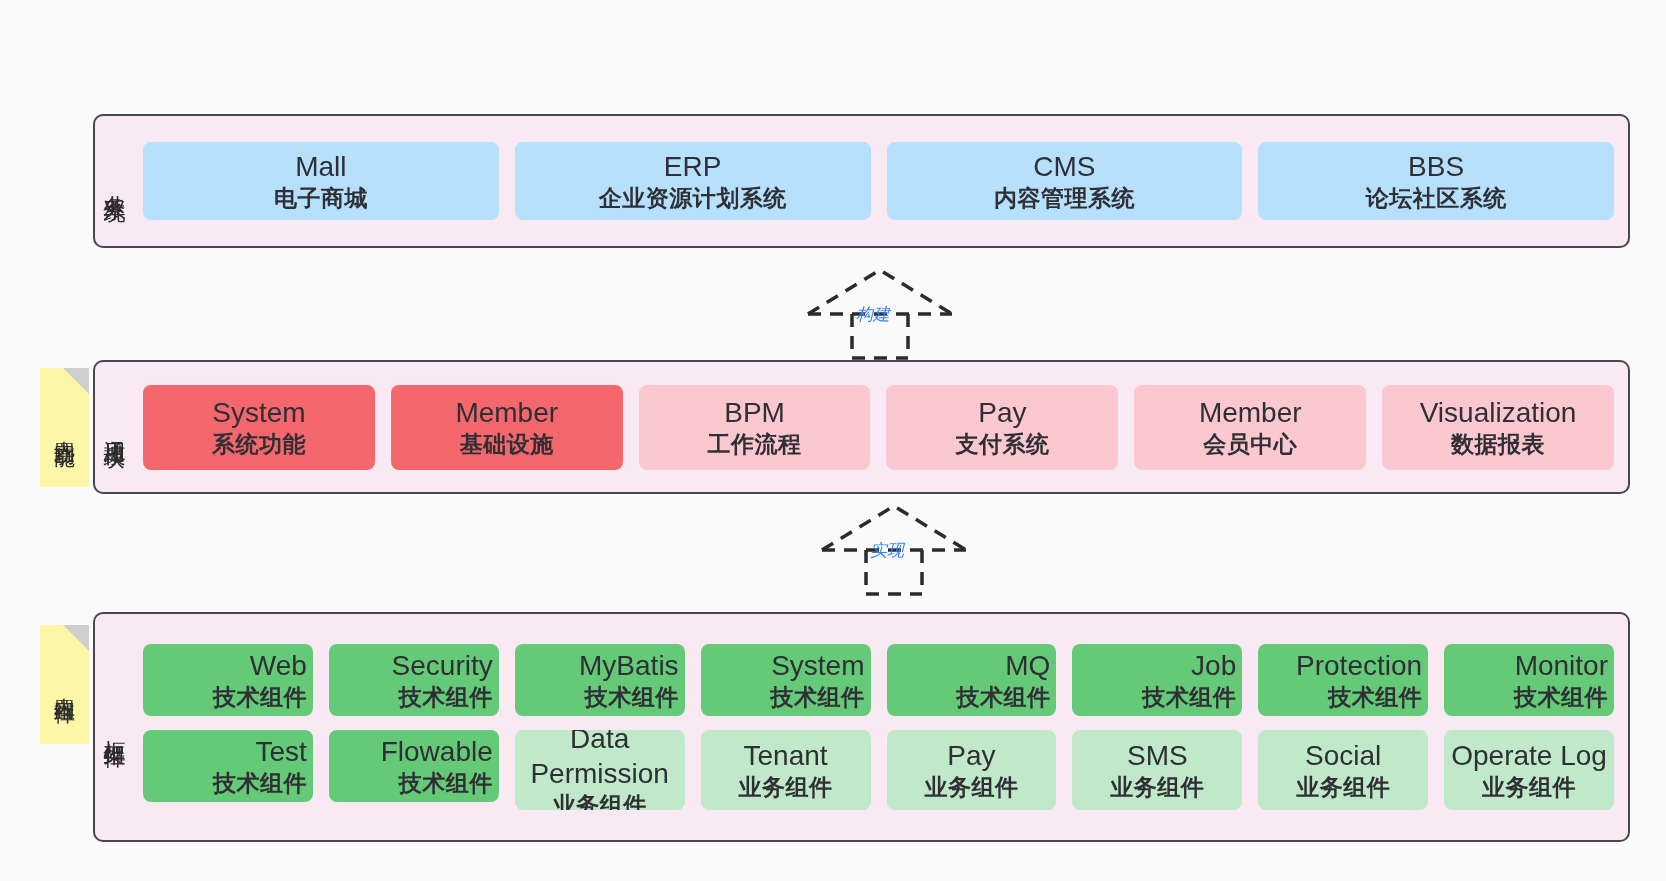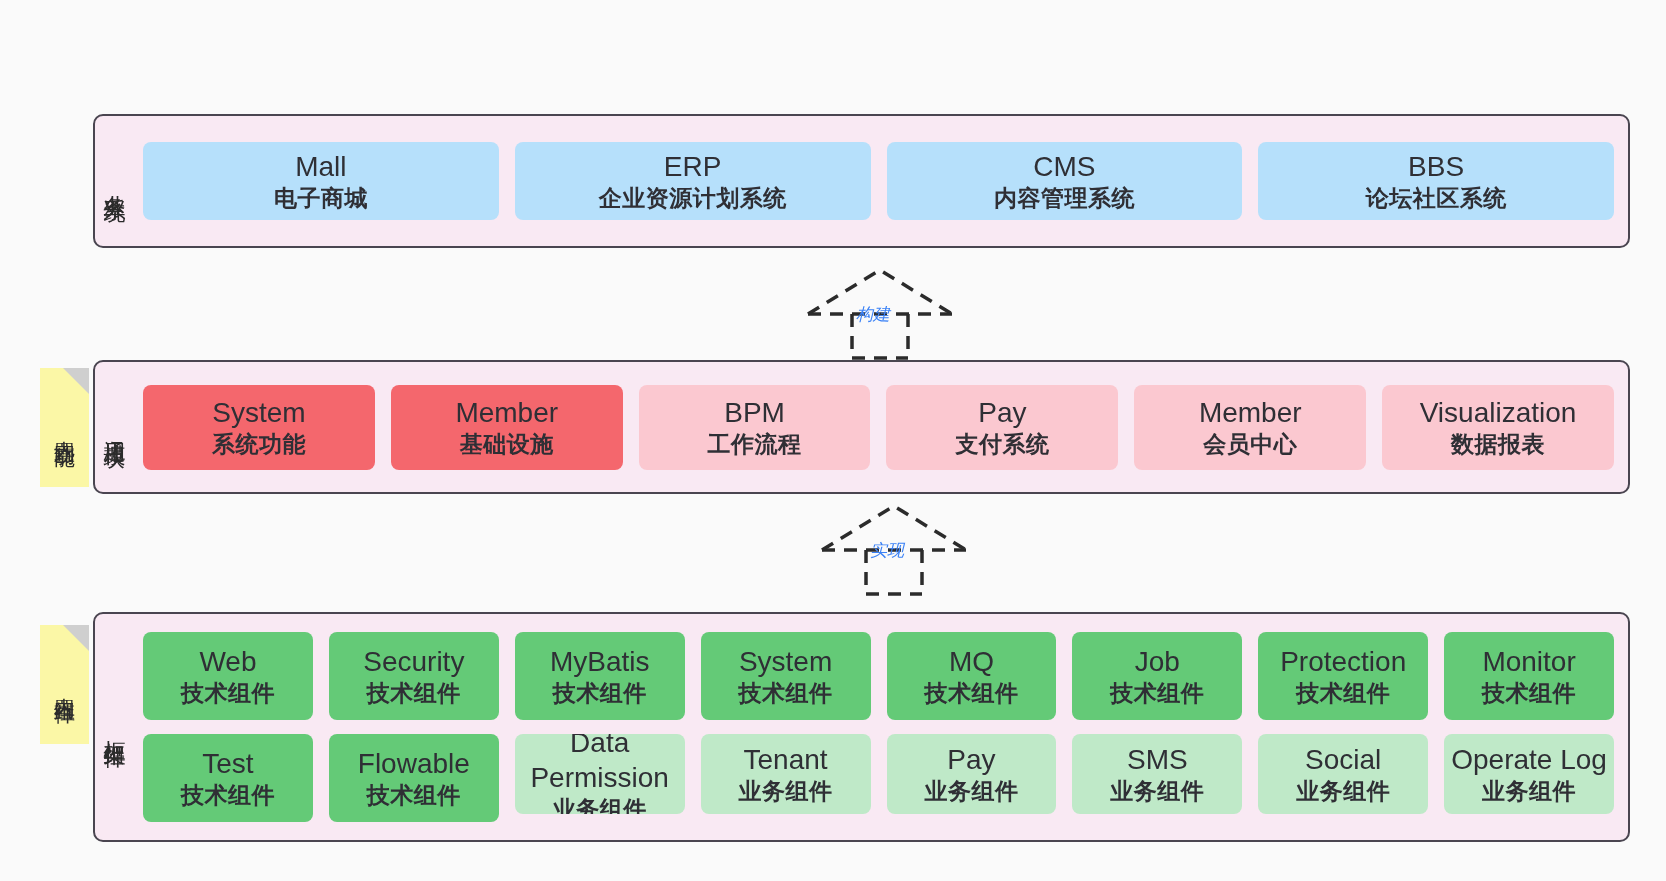--- a/index.html
+++ b/index.html
@@ -82,21 +82,21 @@
   }
   .card .cn {
     font-size: 23px;
     letter-spacing: 0.5px;
     font-weight: bold;
   }
 
   .card.blue      { background: #b6e0fb; height: 78px; }
   .card.red       { background: #f4676d; height: 85px; }
   .card.pinklight { background: #fbc8d0; height: 85px; text-align: right; }
-  .card.green     { background: #64ca77; height: 88px; }
+  .card.green     { background: #64ca77; height: 72px; align-items: flex-end; }
   .card.greenlight{ background: #bfe9c8; height: 80px; }
 
   
   .note {
     position: absolute;
     box-sizing: border-box;
     background: #fbf7a6;
     display: flex;
     align-items: center;
     justify-content: center;

